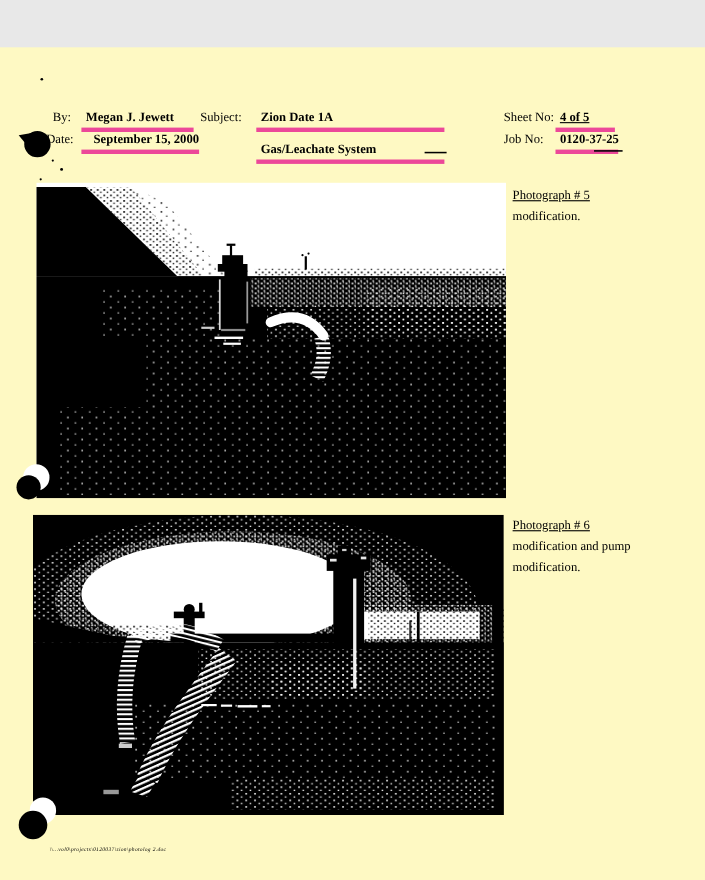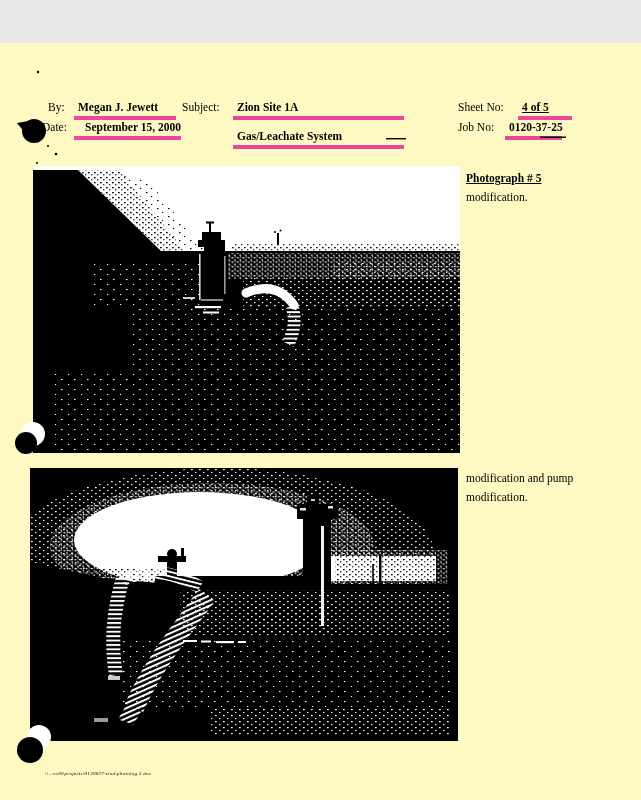--- a/index.html
+++ b/index.html
@@ -3,39 +3,39 @@
 <meta charset="utf-8">
 <style>
   html,body{margin:0;padding:0;background:#e8e8e8;}
   #page{position:relative;width:641px;height:800px;background:#fef9c3;overflow:hidden;
         font-family:"Liberation Serif",serif;color:#000;margin-top:43px;}
   .lbl{position:absolute;font:11.5px/14px "Liberation Serif",serif;color:#000;white-space:nowrap;}
   .uline{position:absolute;height:16px;border-bottom:4px solid #ec4899;padding-left:4px;
          font:bold 11.5px/14px "Liberation Serif",serif;white-space:nowrap;}
   .photo{position:absolute;line-height:0;}
   .caption{position:absolute;width:150px;font:11.5px/19px "Liberation Serif",serif;}
-  .cap-title{font-weight:bold;text-decoration:underline;}
+  .cap-title{font-weight:normal;text-decoration:underline;}
   .footer-path{position:absolute;left:45px;top:728px;font:italic 5px/6px "Liberation Serif",serif;
                letter-spacing:.3px;white-space:nowrap;color:#000;}
   #artifacts{position:absolute;left:0;top:0;pointer-events:none;}
 </style>
 </head>
 <body>
 
 <div id="page">
 
   <div>
     <span class="lbl" style="left:48px;top:57px;">By:</span>
     <span class="uline" style="left:74px;top:57px;width:98px;">Megan J. Jewett</span>
 
     <span class="lbl" style="left:182px;top:57px;">Subject:</span>
-    <span class="uline" style="left:233px;top:57px;width:167px;">Zion Site 1A</span>
+    <span class="uline" style="left:233px;top:57px;width:167px;">Zion Date 1A</span>
 
     <span class="lbl" style="left:458px;top:57px;">Sheet No:</span>
-    <span class="uline" style="left:518px;top:57px;width:50px;text-decoration:underline;">4 of 5</span>
+    <span class="uline" style="left:505px;top:57px;width:50px;text-decoration:underline;">4 of 5</span>
 
     <span class="lbl" style="left:42px;top:77px;">Date:</span>
     <span class="uline" style="left:74px;top:77px;width:103px;text-align:right;">September 15, 2000</span>
 
     <span class="uline" style="left:233px;top:86px;width:167px;">Gas/Leachate System</span>
 
     <span class="lbl" style="left:458px;top:77px;">Job No:</span>
     <span class="uline" style="left:505px;top:77px;width:53px;">0120-37-25</span>
   </div>
 
@@ -212,20 +212,21 @@
         <rect x="171" y="172.5" width="10" height="2"></rect>
         <rect x="186" y="173" width="18" height="2.2"></rect>
         <rect x="208" y="173" width="8" height="2"></rect>
         <rect x="78" y="208" width="12" height="4" opacity=".8"></rect>
         <rect x="64" y="250" width="14" height="4" opacity=".6"></rect>
       </g>
     </svg>
   </div>
 
   <div class="caption" style="left:466px;top:426px;">
+    <div class="cap-title">Photograph # 6</div>
     <div>modification and pump</div>
     <div>modification.</div>
   </div>
 
   <div class="footer-path">\\...vol0\projects\0120037\zion\photolog 2.doc</div>
 
   <svg id="artifacts" width="641" height="800" viewBox="0 0 641 800">
     <g>
       <circle cx="34" cy="88" r="12" fill="#000"></circle>
       <polygon points="17,80 34,77 31,97" fill="#000"></polygon>

